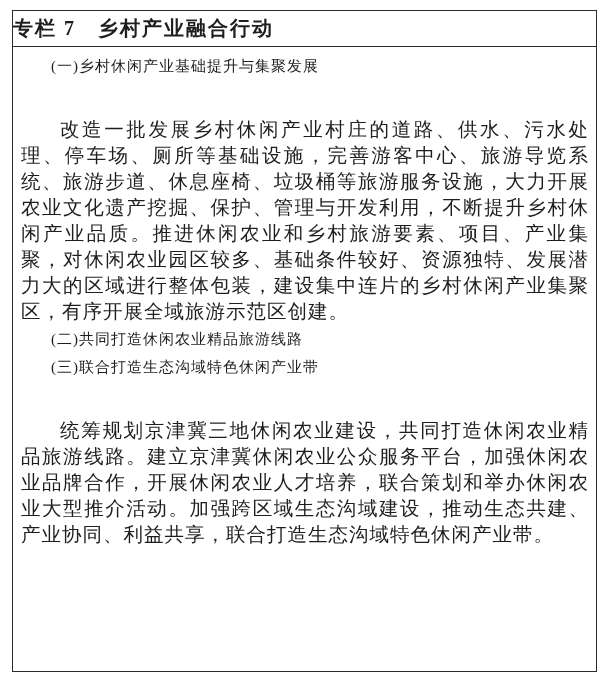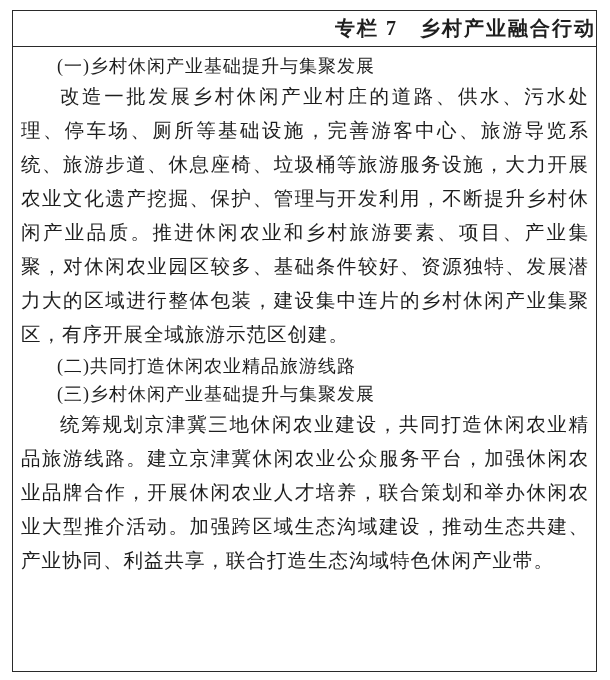--- a/index.html
+++ b/index.html
@@ -18,54 +18,55 @@
   .panel {
     position: absolute;
     left: 12px; top: 10px;
     width: 585px; height: 662px;
     border: 1.5px solid #2a2a2a;
     background: #ffffff;
   }
   .panel-title {
     height: 36px;
     line-height: 34px;
-    text-align: right;
+    text-align: left;
     font-size: 20px;
     font-weight: bold;
     letter-spacing: 2px;
     border-bottom: 1.5px solid #2a2a2a;
     white-space: nowrap;
     overflow: hidden;
   }
   .panel-body {
     padding: 5px 7px 0 8px;
     font-size: 19.5px;
     line-height: 28px;
     text-align: justify;
     text-justify: inter-character;
     letter-spacing: 1px;
   }
   .sec-heading {
-    font-size: 18px;
+    font-size: 15px;
     font-weight: normal;
     text-indent: 2em;
     line-height: 28px;
   }
   .para {
     text-indent: 2em;
-    line-height: 34px;
+    line-height: 26px;
+    margin-top: 37px;
   }
 </style>
 </head>
 <body>
 
 <div class="page">
   <div class="panel">
     <div class="panel-title">专栏 7　乡村产业融合行动</div>
     <div class="panel-body">
       <div class="sec-heading">(一)乡村休闲产业基础提升与集聚发展</div>
       <div class="para">改造一批发展乡村休闲产业村庄的道路、供水、污水处理、停车场、厕所等基础设施，完善游客中心、旅游导览系统、旅游步道、休息座椅、垃圾桶等旅游服务设施，大力开展农业文化遗产挖掘、保护、管理与开发利用，不断提升乡村休闲产业品质。推进休闲农业和乡村旅游要素、项目、产业集聚，对休闲农业园区较多、基础条件较好、资源独特、发展潜力大的区域进行整体包装，建设集中连片的乡村休闲产业集聚区，有序开展全域旅游示范区创建。</div>
       <div class="sec-heading">(二)共同打造休闲农业精品旅游线路</div>
-      <div class="sec-heading">(三)乡村休闲产业基础提升与集聚发展</div>
+      <div class="sec-heading">(三)联合打造生态沟域特色休闲产业带</div>
       <div class="para">统筹规划京津冀三地休闲农业建设，共同打造休闲农业精品旅游线路。建立京津冀休闲农业公众服务平台，加强休闲农业品牌合作，开展休闲农业人才培养，联合策划和举办休闲农业大型推介活动。加强跨区域生态沟域建设，推动生态共建、产业协同、利益共享，联合打造生态沟域特色休闲产业带。</div>
     </div>
   </div>
 </div>
 
 </body></html>

